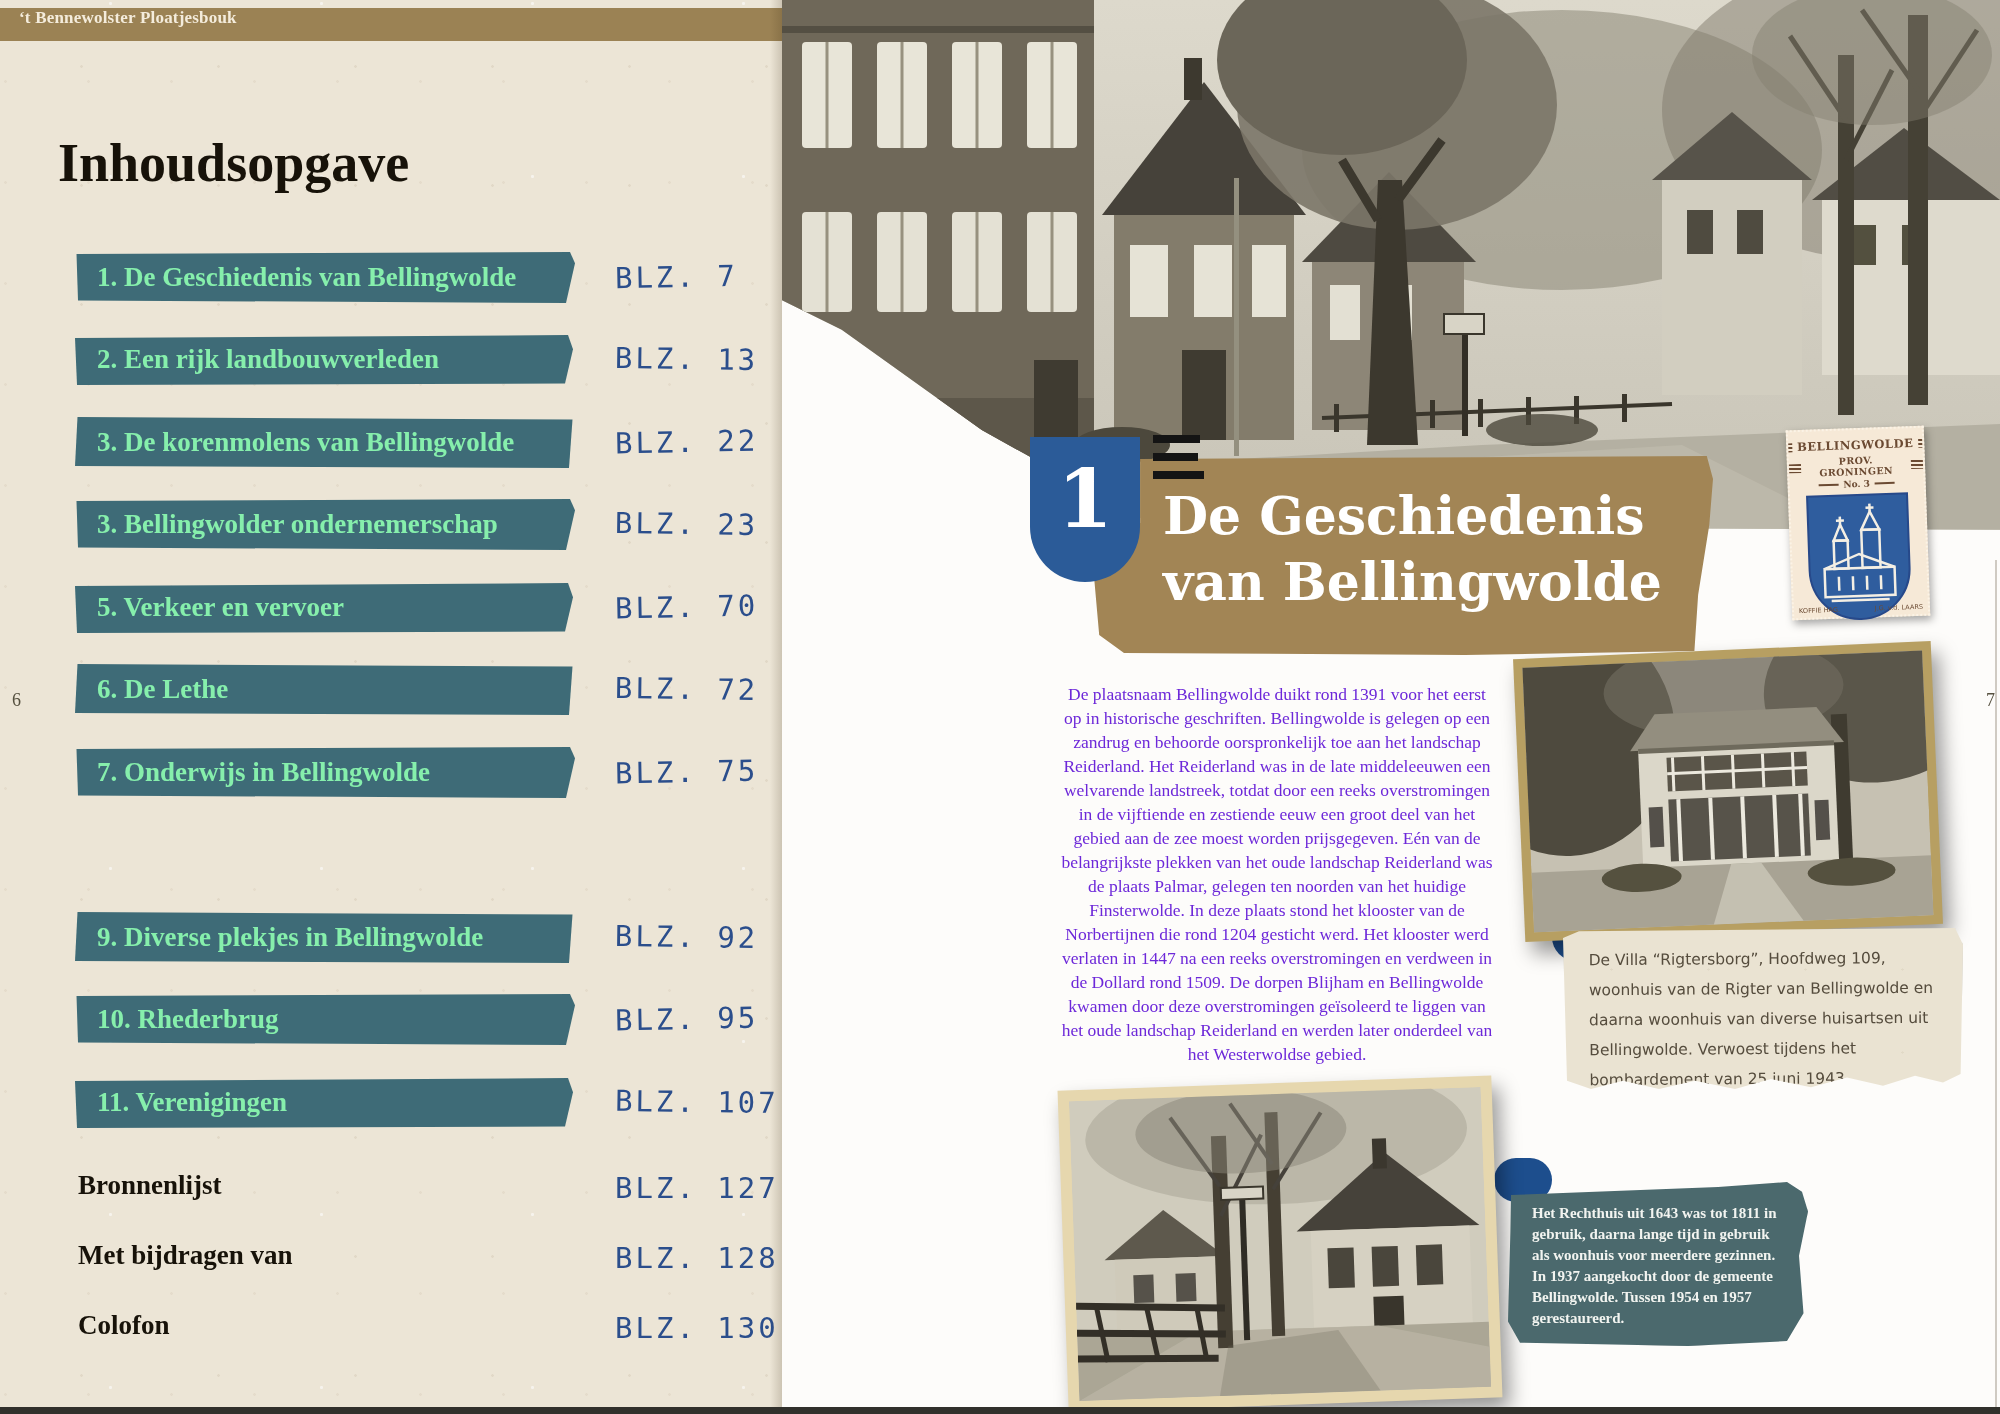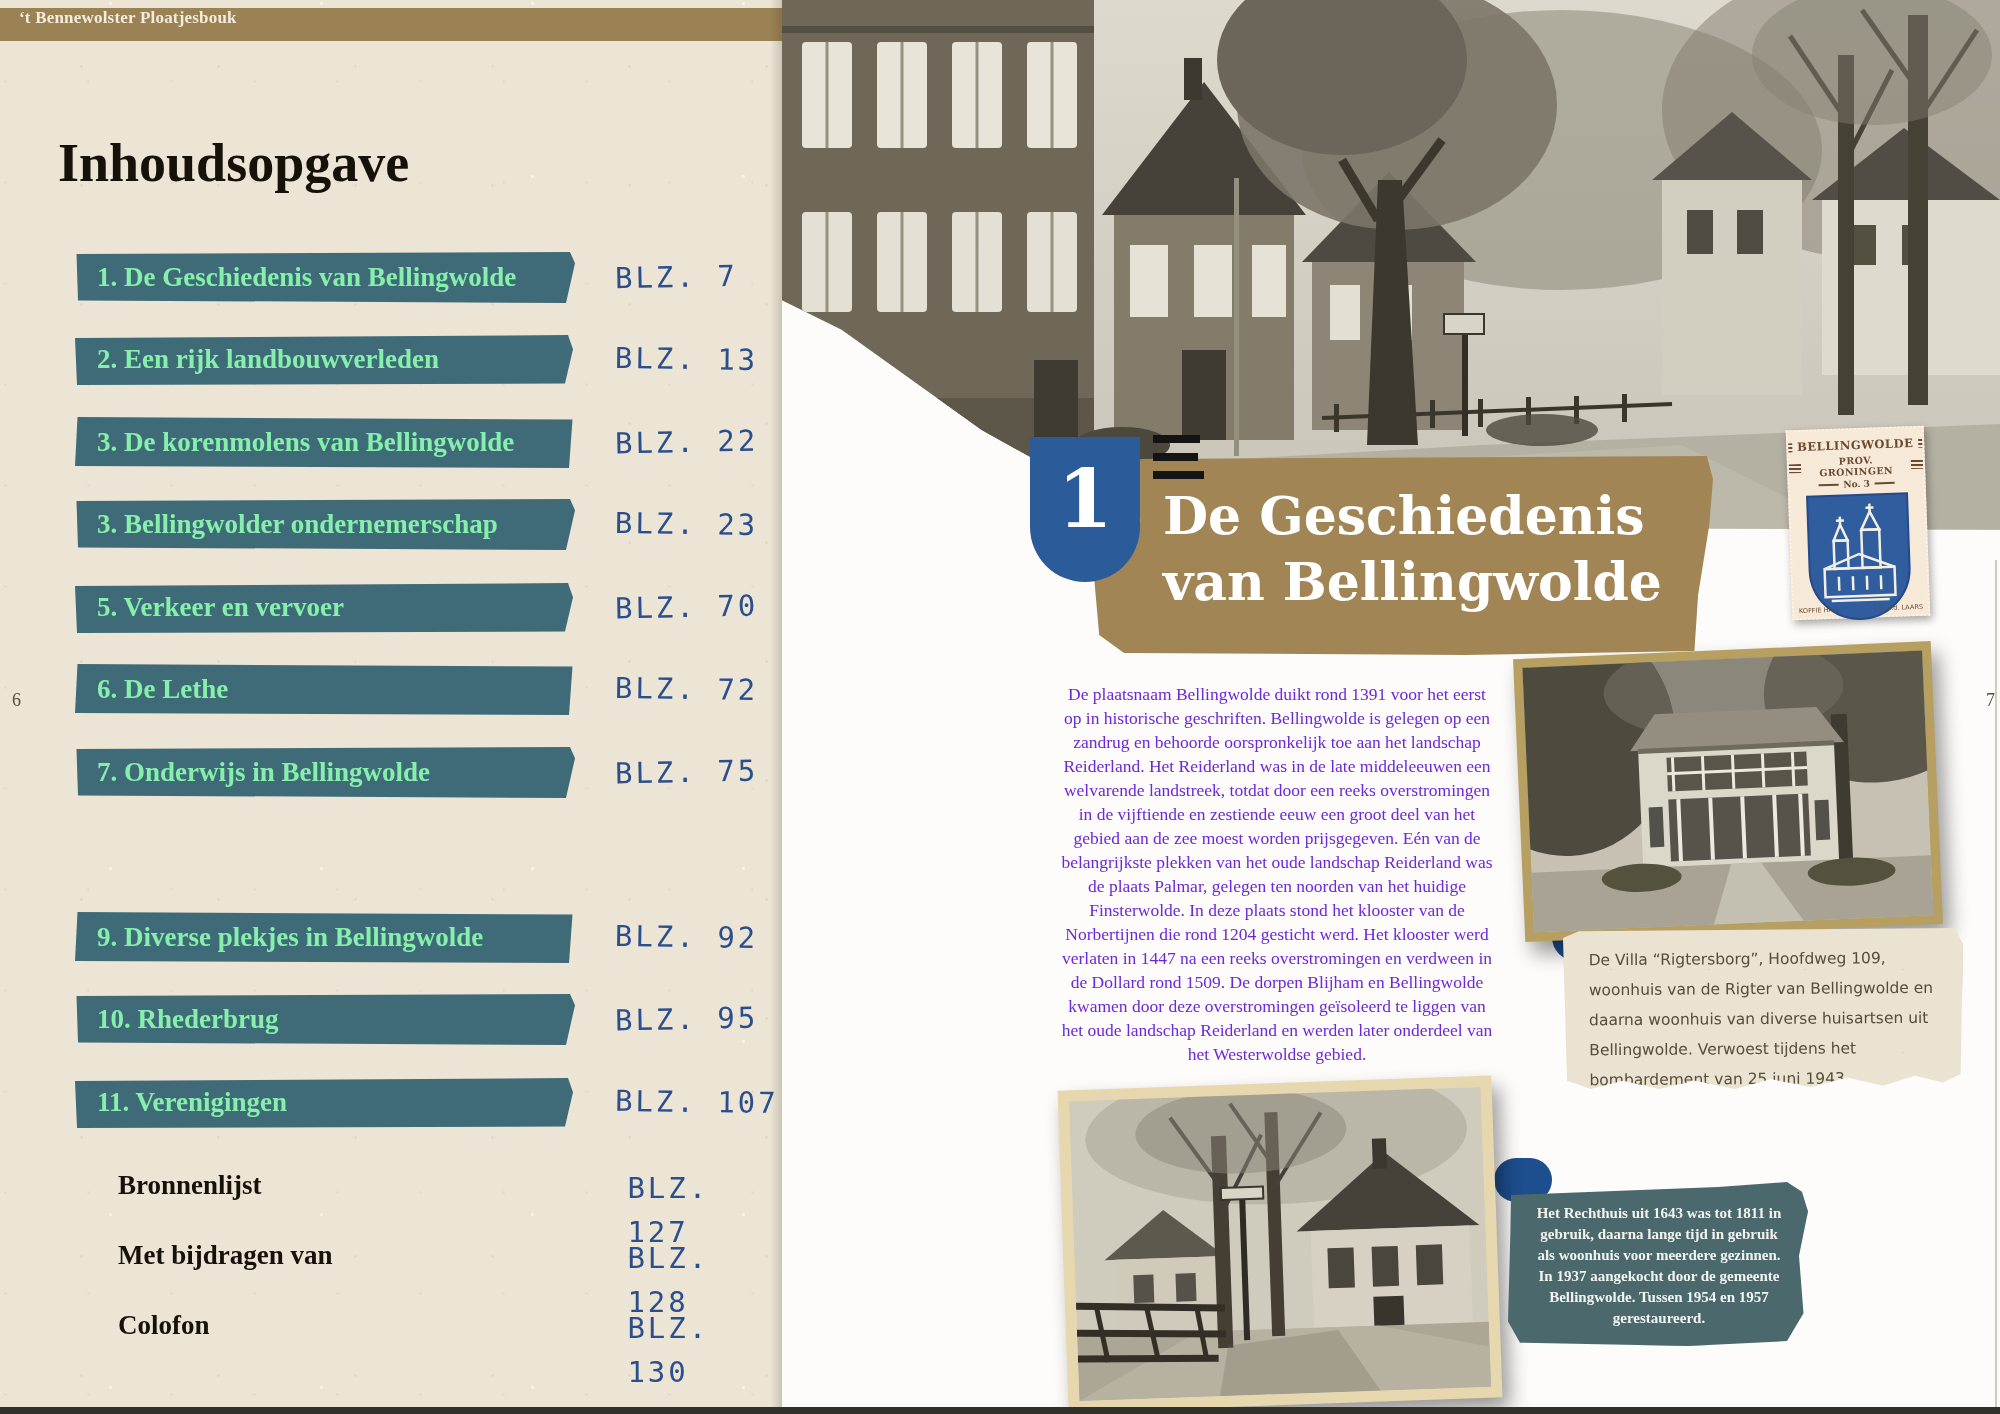--- a/index.html
+++ b/index.html
@@ -21,21 +21,21 @@
   .toc-banner{width:500px;height:51px;background:#3e6b77;box-sizing:border-box;padding-left:22px;
     color:#86efac;font:bold 27px "Liberation Serif",serif;line-height:51px;white-space:nowrap;overflow:hidden;}
   .clipA{clip-path:polygon(0.3% 4%,99% 0%,100% 22%,98.2% 100%,0.6% 95%);}
   .clipB{clip-path:polygon(0% 8%,98.6% 2%,99.6% 30%,98% 97%,0.4% 100%);}
   .clipC{clip-path:polygon(0.5% 0%,99.5% 5%,98.8% 100%,0% 96%);}
   .toc-page{margin-left:40px;font:29px "DejaVu Sans Mono",monospace;letter-spacing:3px;
     color:#2b4e8c;line-height:51px;white-space:nowrap;}
   .toc-row:nth-child(odd) .toc-page{transform:rotate(-1.2deg);}
   .toc-row:nth-child(even) .toc-page{transform:rotate(.8deg);}
   .extra-row{position:absolute;left:78px;display:flex;align-items:flex-start;}
-  .extra-label{width:497px;font:bold 27px "Liberation Serif",serif;color:#171209;line-height:44px;margin-left:40px;}
+  .extra-label{width:497px;font:bold 27px "Liberation Serif",serif;color:#171209;line-height:44px;}
   .extra-page{margin-left:40px;font:29px "DejaVu Sans Mono",monospace;letter-spacing:3px;color:#2b4e8c;line-height:44px;position:relative;top:3px;}
   .folio{position:absolute;font:18px "Liberation Serif",serif;color:#55503f;}
   
   .page-right{position:absolute;left:782px;top:0;width:1218px;height:1414px;background:#fdfcfa;}
   .street-photo{position:absolute;left:0;top:0;width:1218px;height:560px;
     clip-path:polygon(0 0,100% 0,100% 94.6%,34.5% 93.9%,30.2% 93.4%,16.4% 76.8%,4.9% 58.9%,0 53.6%);}
   .street-photo svg{display:block;width:100%;height:100%;}
   .chapter-badge{position:absolute;left:248px;top:437px;width:110px;height:145px;background:#2b5b98;
     border-radius:0 0 55px 55px;text-align:center;z-index:6;}
   .chapter-badge span{display:block;margin-top:22px;font:bold 80px "DejaVu Serif",serif;color:#fff;line-height:1;}
@@ -65,21 +65,21 @@
   .blue-tab{position:absolute;width:62px;height:48px;background:#1d4e8d;border-radius:26px;z-index:2;}
   .torn-caption{position:absolute;left:781px;top:928px;width:400px;height:166px;background:#eae3d2;z-index:3;
     box-shadow:4px 8px 14px rgba(0,0,0,.28);
     background-image:radial-gradient(rgba(150,126,92,.10) 1px,transparent 1.5px);background-size:97px 83px;
     clip-path:polygon(0 6%,4% 2%,98% 0,100% 10%,99.4% 88%,95% 93%,88% 89%,80% 95%,71% 90%,62% 96%,52% 91%,43% 97%,33% 92%,24% 97%,15% 92%,7% 97%,1% 92%);}
   .torn-caption p{margin:0;padding:16px 22px 0 26px;font:15.5px "DejaVu Sans",sans-serif;
     color:#554c3d;line-height:30px;transform:rotate(-.4deg);}
   .teal-caption{position:absolute;left:726px;top:1182px;width:300px;height:164px;background:#4b696d;z-index:3;
     box-shadow:4px 8px 14px rgba(0,0,0,.3);
     clip-path:polygon(1% 8%,70% 3%,93% 0,98% 6%,100% 18%,97% 45%,98.5% 80%,93% 97%,60% 100%,4% 98%,0 85%,0.8% 30%);}
-  .teal-caption p{margin:0;padding:21px 22px 0 24px;font:bold 15px "Liberation Serif",serif;color:#f2f4f0;line-height:21px;text-align:center;}
+  .teal-caption p{margin:0;padding:21px 22px 0 24px;font:bold 15px "Liberation Serif",serif;color:#f2f4f0;line-height:21px;}
   .bottom-strip{position:absolute;left:0;bottom:0;width:2000px;height:7px;background:#31302b;z-index:9;}
   .edge-line{position:absolute;right:3px;top:560px;width:2px;height:847px;background:rgba(120,110,90,.35);}
 </style>
 </head>
 <body>
 
 <div id="stage">
 
   <div class="page-left">
     <div class="header-bar">

